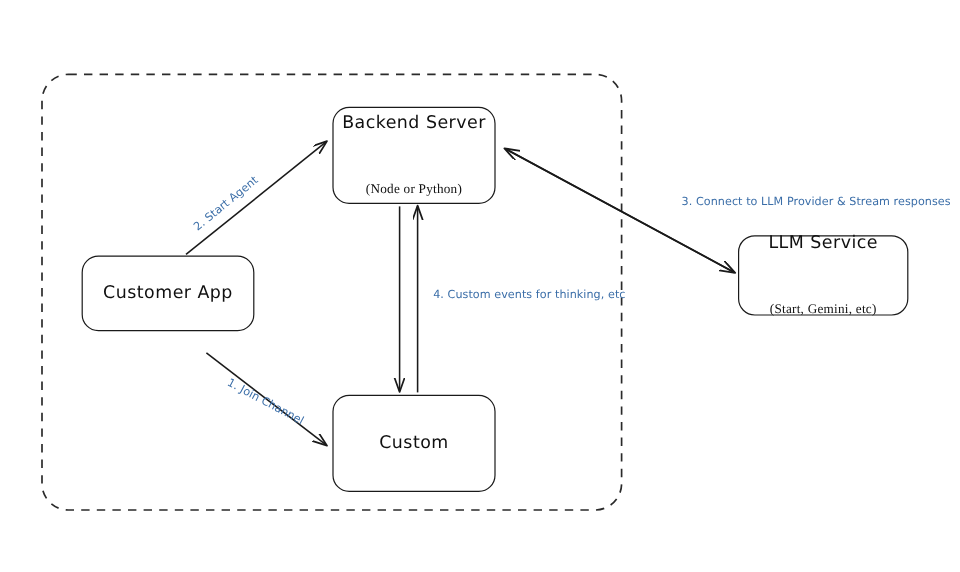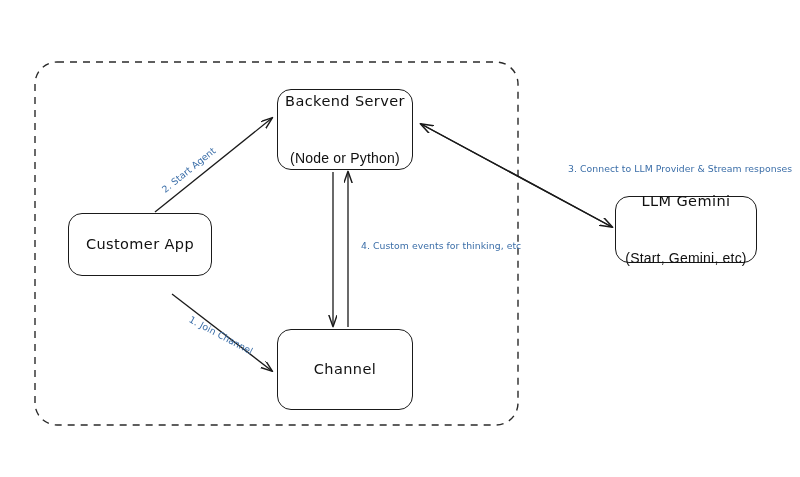--- a/index.html
+++ b/index.html
@@ -38,22 +38,22 @@
   .node-title {
     font-family: "DejaVu Sans", sans-serif;
     font-size: 14.5px;
     color: #101010;
     letter-spacing: 0.4px;
     line-height: 1.2;
     text-align: center;
     white-space: nowrap;
   }
   .node-sub {
-    font-family: Liberation Sans, sans-serif;
-    font-size: 14px;
+    font-family: Liberation Serif, serif;
+    font-size: 11px;
     color: #101010;
     letter-spacing: 0.2px;
     margin-top: 5px;
     text-align: center;
     white-space: nowrap;
   }
   .edge-label {
     position: absolute;
     font-family: "DejaVu Sans", sans-serif;
     font-size: 9.3px;
@@ -101,25 +101,25 @@
   <div class="node-box" style="left:277px; top:89px; width:136px; height:81px;">
     <div class="node-title">Backend Server</div>
     <div class="node-sub">(Node or Python)</div>
   </div>
 
   <div class="node-box" style="left:68px; top:213px; width:144px; height:63px;">
     <div class="node-title">Customer App</div>
   </div>
 
   <div class="node-box" style="left:277px; top:329px; width:136px; height:81px;">
-    <div class="node-title">Channel</div>
+    <div class="node-title">Custom</div>
   </div>
 
   <div class="node-box" style="left:615px; top:196px; width:142px; height:67px;">
-    <div class="node-title">LLM Gemini</div>
+    <div class="node-title">LLM Service</div>
     <div class="node-sub">(Start, Gemini, etc)</div>
   </div>
 
   <div class="edge-label rot-up" style="left:163px; top:185px;">2. Start Agent</div>
 
   <div class="edge-label rot-down" style="left:190px; top:313px;">1. Join Channel</div>
 
   <div class="edge-label" style="left:568px; top:163px;text-align:right;">3. Connect to LLM Provider &amp; Stream responses</div>
 
   <div class="edge-label" style="left:361px; top:240px;">4. Custom events for thinking, etc</div>

